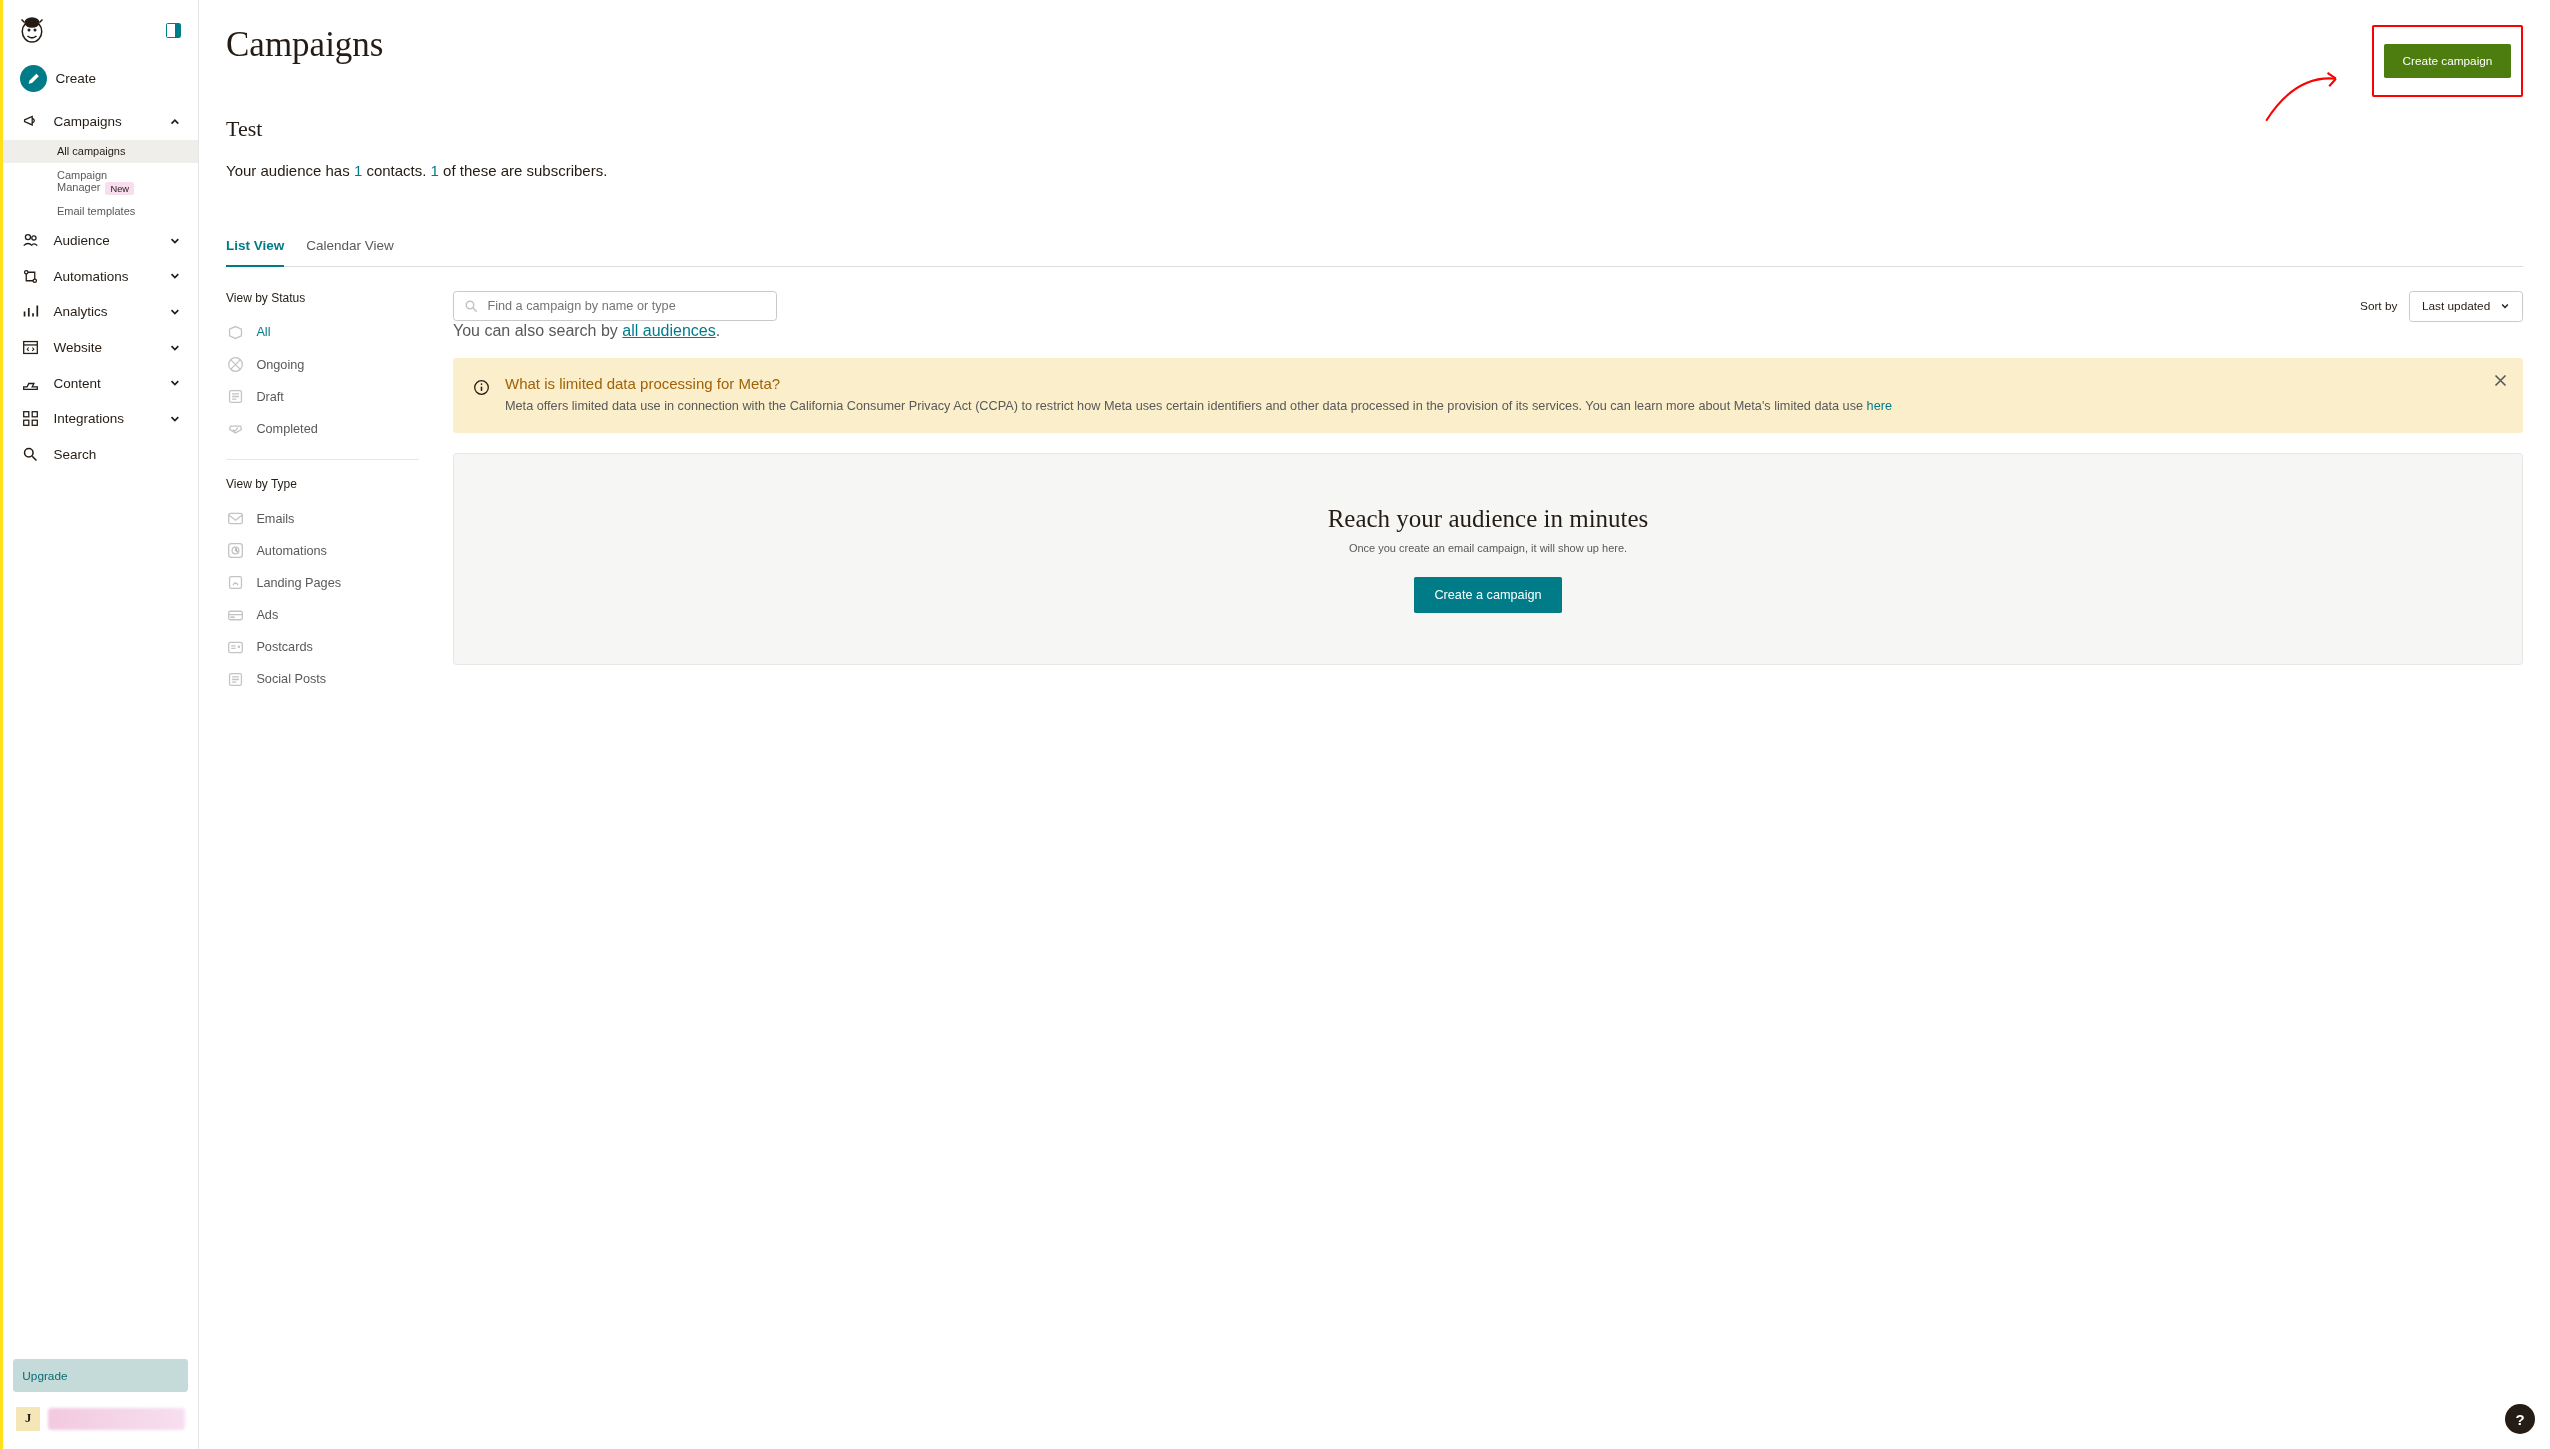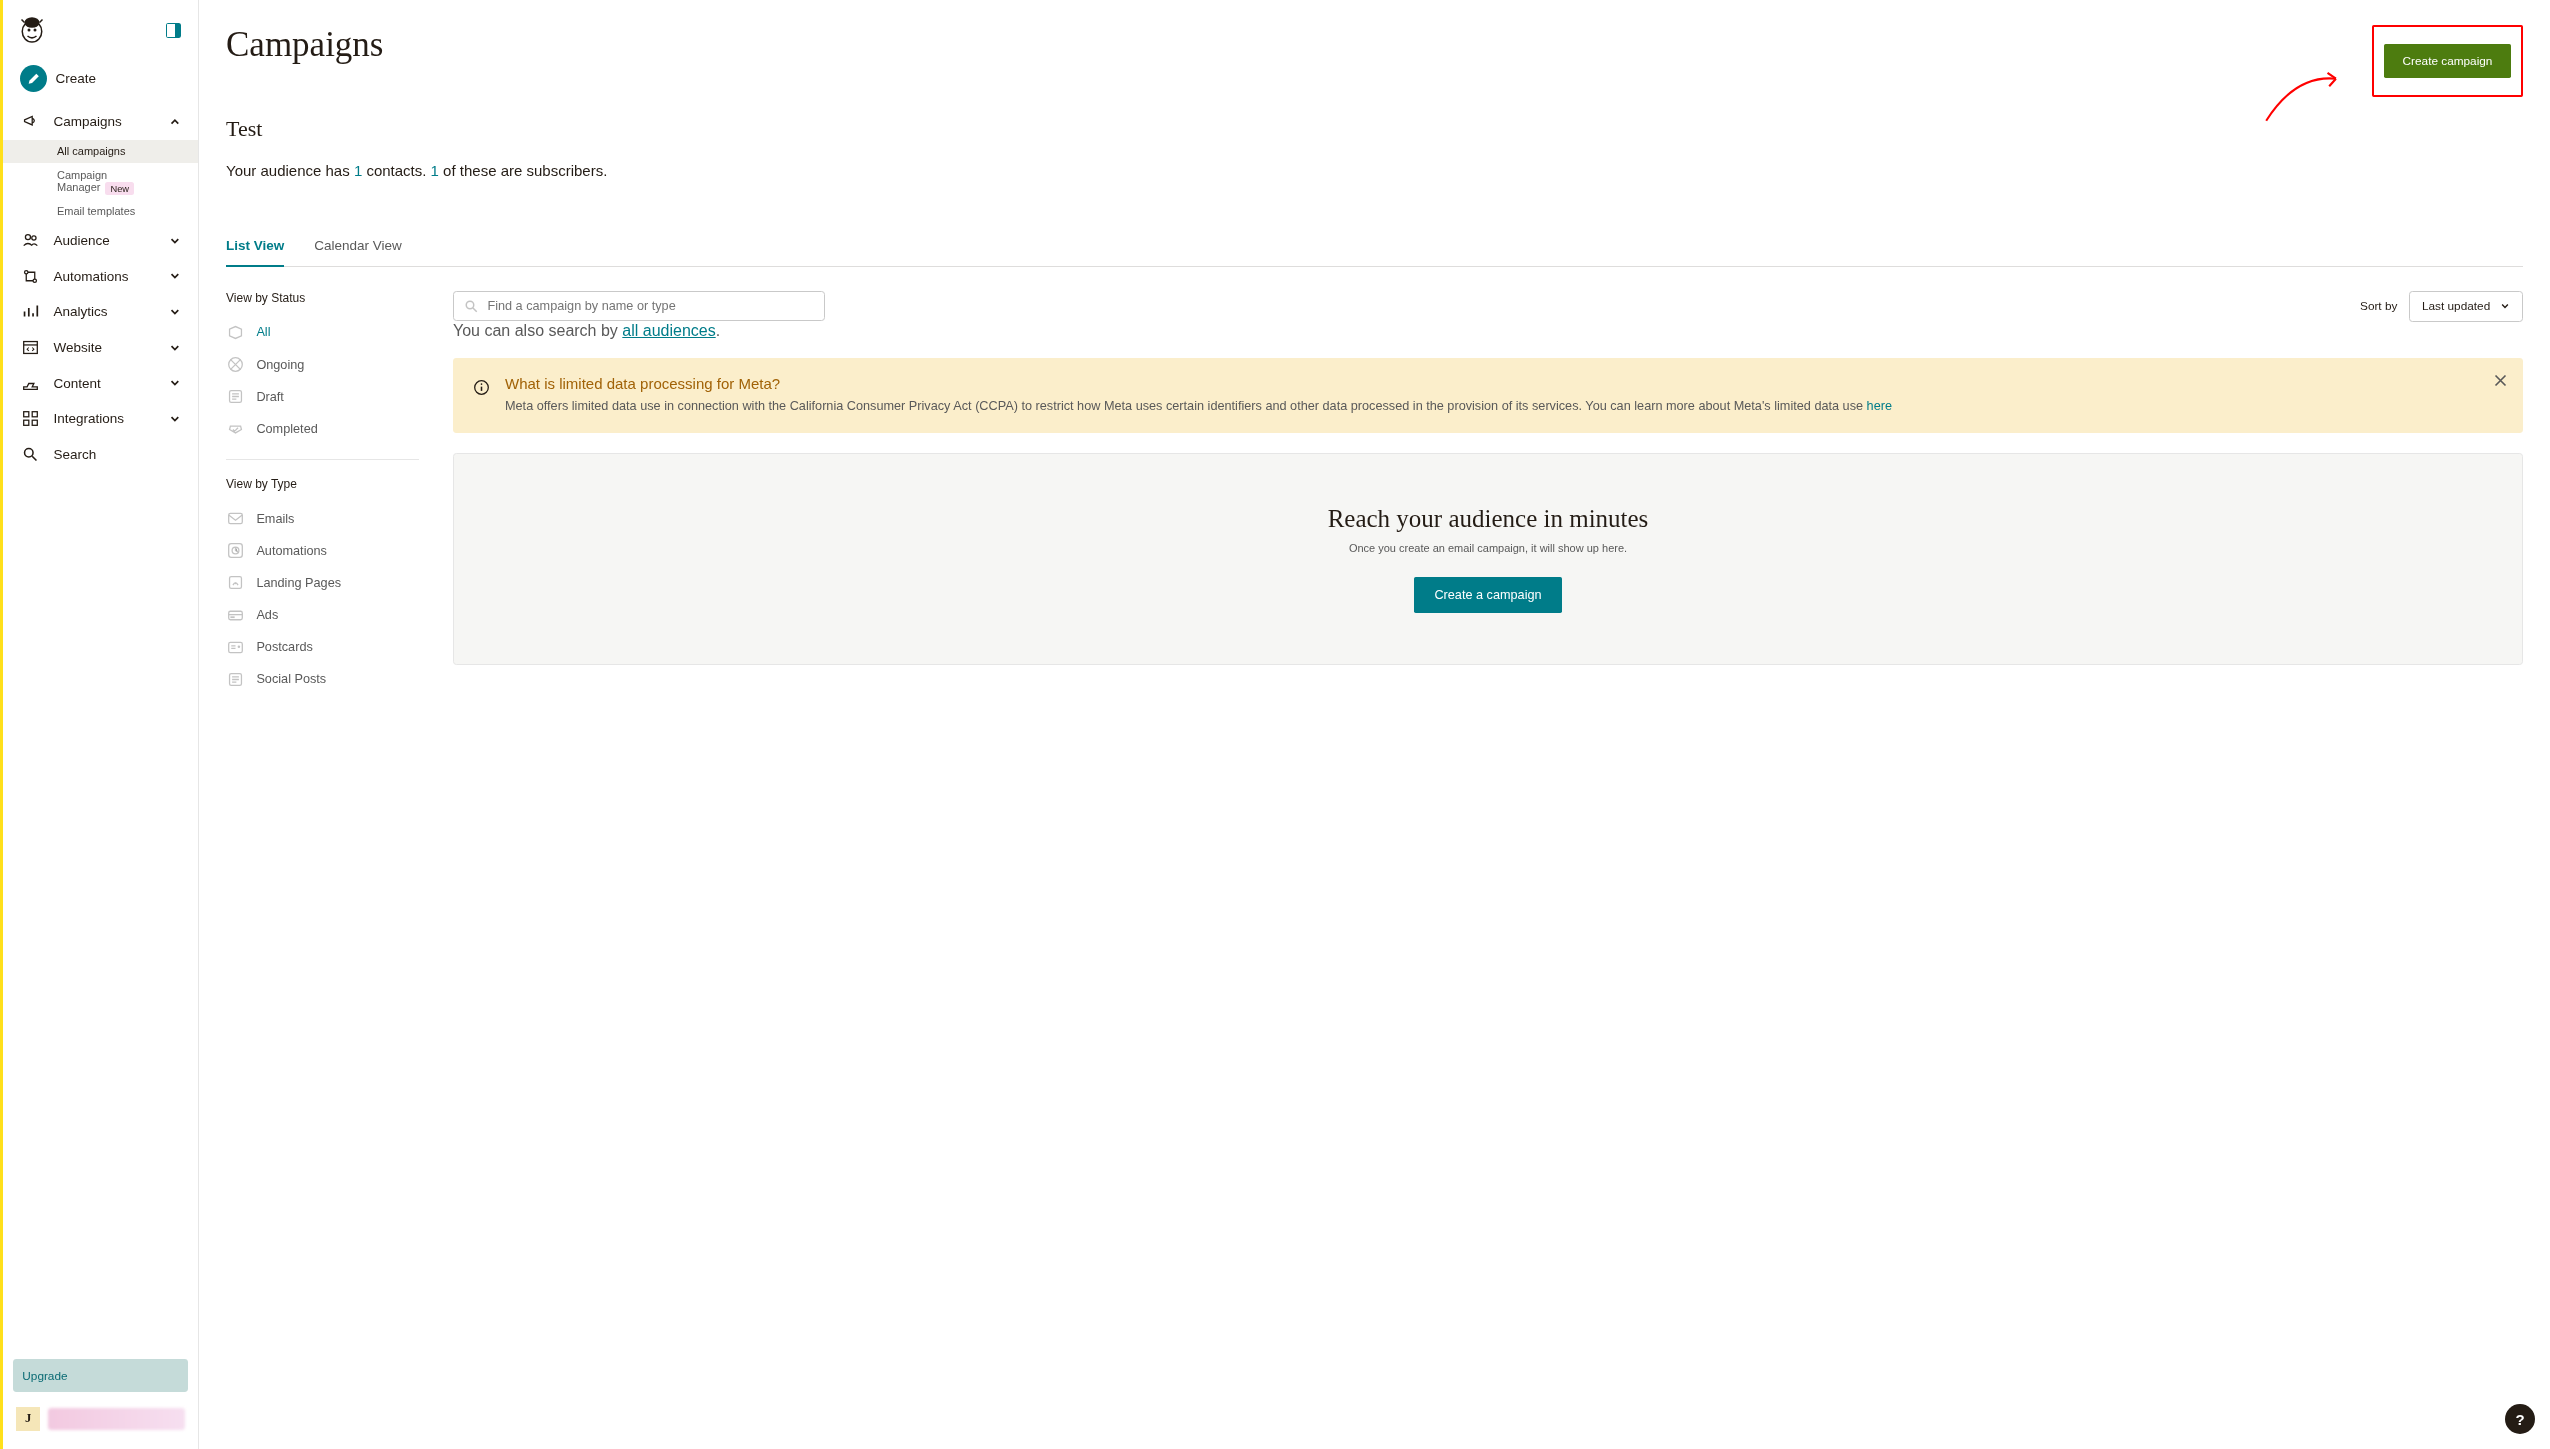--- a/index.html
+++ b/index.html
@@ -29,35 +29,35 @@
 .main { flex: 1; padding: 25px 27px 0 27px; overflow: auto; position: relative; }
 .main-header { display: flex; justify-content: space-between; align-items: flex-start; }
 .page-title { font-family: Georgia, "Times New Roman", serif; font-size: 35px; font-weight: 400; }
 .create-campaign-wrap { border: 2.5px solid #ff0000; padding: 17px 10px; border-radius: 1.7px; position: relative; }
 .create-campaign-btn { background: #4d7c0f; color: #fff; padding: 10px 18.6px; border: none; font-size: 11.8px; font-weight: 500; cursor: pointer; border-radius: 1.7px; }
 .arrow-annotation { position: absolute; right: 177px; top: 41px; pointer-events: none; }
 .sub-title { font-family: Georgia, serif; font-size: 22px; margin-top: 18.6px; font-weight: 400; }
 .audience-line { font-size: 15px; margin-top: 20px; color: #241c15; }
 .audience-line .num { color: #007c89; font-weight: 500; }
 
-.view-tabs { display: flex; gap: 30px; border-bottom: 0.8px solid #dedddc; margin-top: 51px; }
+.view-tabs { display: flex; gap: 22px; border-bottom: 0.8px solid #dedddc; margin-top: 51px; }
 .view-tab { padding: 8.4px 0 11.8px 0; font-size: 13.5px; color: #595959; cursor: pointer; }
 .view-tab.active { color: #007c89; font-weight: 600; border-bottom: 2.5px solid #007c89; margin-bottom: -0.8px; }
 
 .content-row { display: flex; margin-top: 23.6px; gap: 34px; }
 .filters { width: 193px; }
 .filter-heading { font-weight: 400; font-size: 12px; margin-bottom: 11.8px; }
 .filter-item { display: flex; align-items: center; padding: 6.8px 0; color: #595959; cursor: pointer; font-size: 12.7px; }
 .filter-item.active { color: #007c89; font-weight: 500; }
 .filter-item .ficon { width: 18.6px; height: 18.6px; margin-right: 11.8px; opacity: 0.5; display: flex; align-items: center; justify-content: center; }
 .filter-divider { border-top: 0.8px solid #e6e6e6; margin: 13.5px 0 17px 0; }
 
 .results { flex: 1; }
 .search-row { display: flex; align-items: center; gap: 17px; }
-.search-box { display: flex; align-items: center; border: 0.8px solid #c9c9c9; border-radius: 3.4px; padding: 6.8px 10px; width: 372px; }
+.search-box { display: flex; align-items: center; border: 0.8px solid #c9c9c9; border-radius: 3.4px; padding: 6.8px 10px; width: 324px; }
 .search-box input { border: none; outline: none; flex: 1; font-size: 12.7px; color: #595959; }
 .sort-wrap { margin-left: auto; display: flex; align-items: center; gap: 11.8px; font-size: 11.8px; }
 .sort-select { border: 0.8px solid #c9c9c9; border-radius: 3.4px; padding: 7.6px 11.8px; display: flex; align-items: center; gap: 10px; cursor: pointer; font-size: 11.8px; text-align: center; }
 .hint-line { font-size: 16px; color: #595959; }
 .hint-line a { color: #007c89; text-decoration: underline; }
 
 .notice { background: #fbeecb; border-radius: 3.4px; padding: 17px 20px; margin-top: 18.6px; display: flex; gap: 15px; position: relative; }
 .notice .info-icon { flex-shrink: 0; margin-top: 3.4px; }
 .notice-title { font-size: 15px; font-weight: 400; color: #a16207; margin-bottom: 5px; }
 .notice-body { font-size: 12.7px; color: #595959; line-height: 1.5; }

